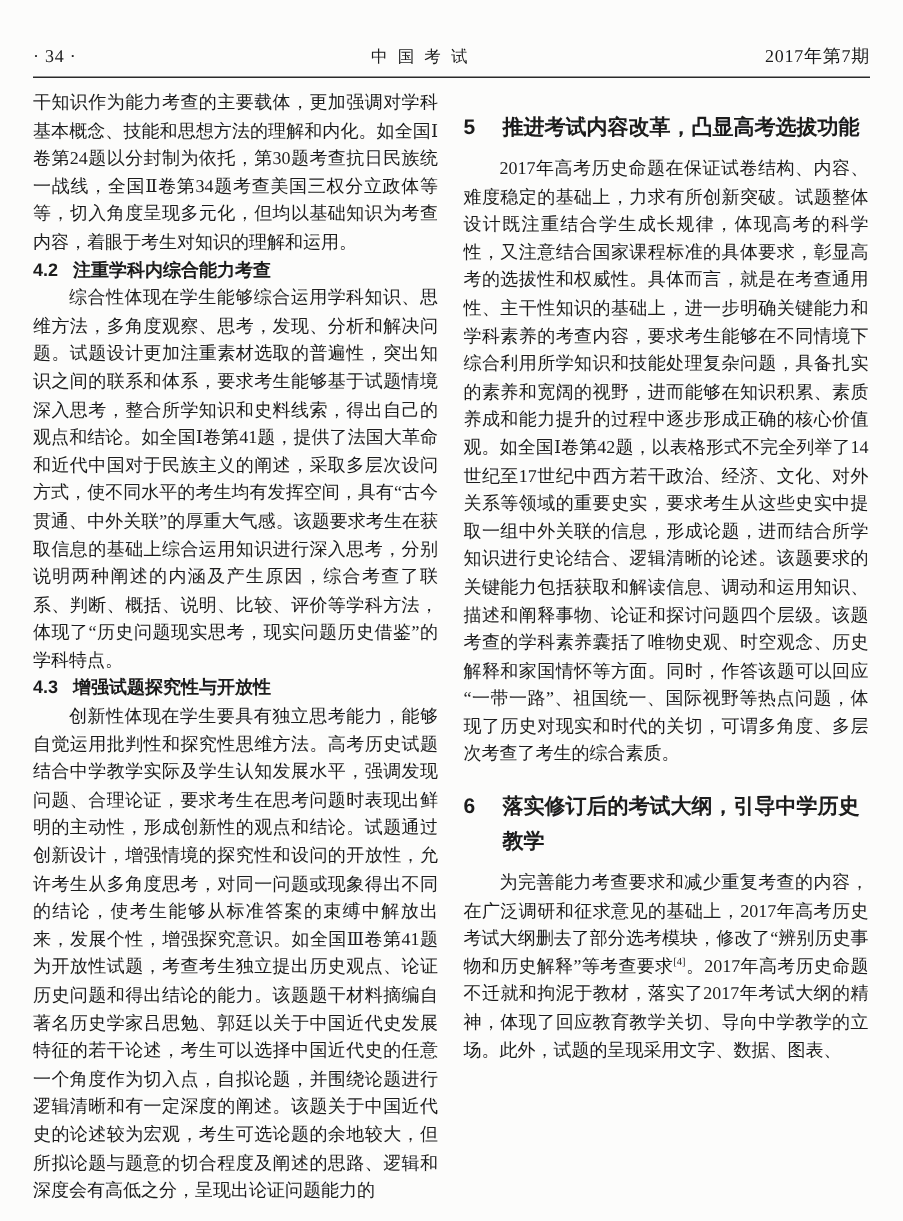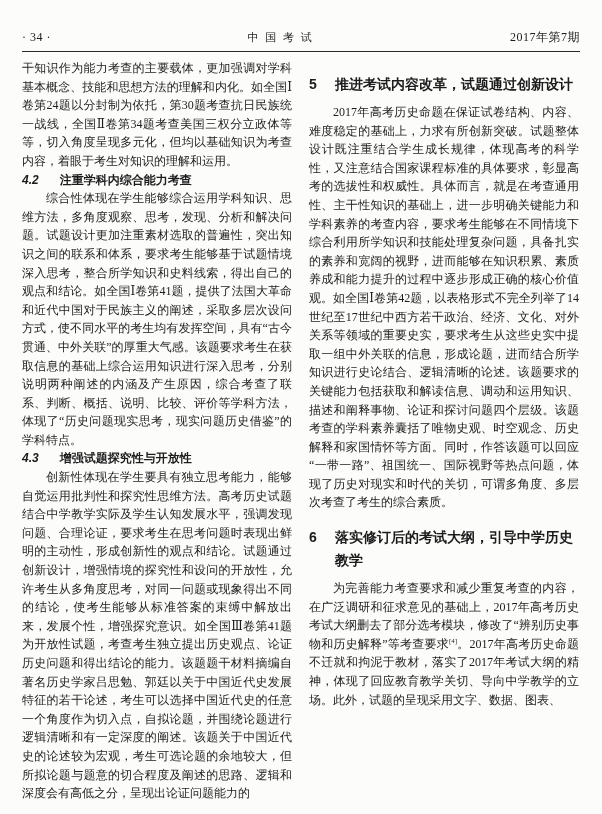--- a/index.html
+++ b/index.html
@@ -59,21 +59,21 @@
   }
   
   .sub-heading {
     margin: 0;
     font-family: "Liberation Sans", "DejaVu Sans", sans-serif;
     font-weight: bold;
     font-size: 12px;
     line-height: 18.6px;
     text-align: left;
   }
-  .sub-heading .sub-num { margin-right: 21px; font-style: italic; }
+  .sub-heading .sub-num { margin-right: 10px; }
   .big-heading {
     display: flex;
     margin: 14px 0 7px 0;
     font-family: "Liberation Sans", "DejaVu Sans", sans-serif;
     font-weight: bold;
     font-size: 14px;
     line-height: 23px;
     text-align: left;
   }
   .big-heading .num {
@@ -104,21 +104,21 @@
       <p class="body indent">综合性体现在学生能够综合运用学科知识、思维方法，多角度观察、思考，发现、分析和解决问题。试题设计更加注重素材选取的普遍性，突出知识之间的联系和体系，要求考生能够基于试题情境深入思考，整合所学知识和史料线索，得出自己的观点和结论。如全国Ⅰ卷第41题，提供了法国大革命和近代中国对于民族主义的阐述，采取多层次设问方式，使不同水平的考生均有发挥空间，具有“古今贯通、中外关联”的厚重大气感。该题要求考生在获取信息的基础上综合运用知识进行深入思考，分别说明两种阐述的内涵及产生原因，综合考查了联系、判断、概括、说明、比较、评价等学科方法，体现了“历史问题现实思考，现实问题历史借鉴”的学科特点。</p>
 
       <h4 class="sub-heading"><span class="sub-num">4.3</span><span>增强试题探究性与开放性</span></h4>
       <p class="body indent">创新性体现在学生要具有独立思考能力，能够自觉运用批判性和探究性思维方法。高考历史试题结合中学教学实际及学生认知发展水平，强调发现问题、合理论证，要求考生在思考问题时表现出鲜明的主动性，形成创新性的观点和结论。试题通过创新设计，增强情境的探究性和设问的开放性，允许考生从多角度思考，对同一问题或现象得出不同的结论，使考生能够从标准答案的束缚中解放出来，发展个性，增强探究意识。如全国Ⅲ卷第41题为开放性试题，考查考生独立提出历史观点、论证历史问题和得出结论的能力。该题题干材料摘编自著名历史学家吕思勉、郭廷以关于中国近代史发展特征的若干论述，考生可以选择中国近代史的任意一个角度作为切入点，自拟论题，并围绕论题进行逻辑清晰和有一定深度的阐述。该题关于中国近代史的论述较为宏观，考生可选论题的余地较大，但所拟论题与题意的切合程度及阐述的思路、逻辑和深度会有高低之分，呈现出论证问题能力的</p>
     </div>
 
     <div class="col">
 
       <h3 class="big-heading">
         <span class="num">5</span>
-        <span class="title">推进考试内容改革，试题通过创新设计</span>
+        <span class="title">推进考试内容改革，凸显高考选拔功能</span>
       </h3>
       <p class="body indent">2017年高考历史命题在保证试卷结构、内容、难度稳定的基础上，力求有所创新突破。试题整体设计既注重结合学生成长规律，体现高考的科学性，又注意结合国家课程标准的具体要求，彰显高考的选拔性和权威性。具体而言，就是在考查通用性、主干性知识的基础上，进一步明确关键能力和学科素养的考查内容，要求考生能够在不同情境下综合利用所学知识和技能处理复杂问题，具备扎实的素养和宽阔的视野，进而能够在知识积累、素质养成和能力提升的过程中逐步形成正确的核心价值观。如全国Ⅰ卷第42题，以表格形式不完全列举了14世纪至17世纪中西方若干政治、经济、文化、对外关系等领域的重要史实，要求考生从这些史实中提取一组中外关联的信息，形成论题，进而结合所学知识进行史论结合、逻辑清晰的论述。该题要求的关键能力包括获取和解读信息、调动和运用知识、描述和阐释事物、论证和探讨问题四个层级。该题考查的学科素养囊括了唯物史观、时空观念、历史解释和家国情怀等方面。同时，作答该题可以回应“一带一路”、祖国统一、国际视野等热点问题，体现了历史对现实和时代的关切，可谓多角度、多层次考查了考生的综合素质。</p>
 
       <h3 class="big-heading">
         <span class="num">6</span>
         <span class="title">落实修订后的考试大纲，引导中学历史教学</span>
       </h3>
       <p class="body indent"><span>为完善能力考查要求和减少重复考查的内容，在广泛调研和征求意见的基础上，2017年高考历史考试大纲删去了部分选考模块，修改了“辨别历史事物和历史解释”等考查要求</span><sup class="ref">[4]</sup><span>。2017年高考历史命题不迁就和拘泥于教材，落实了2017年考试大纲的精神，体现了回应教育教学关切、导向中学教学的立场。此外，试题的呈现采用文字、数据、图表、</span></p>
     </div>
 

